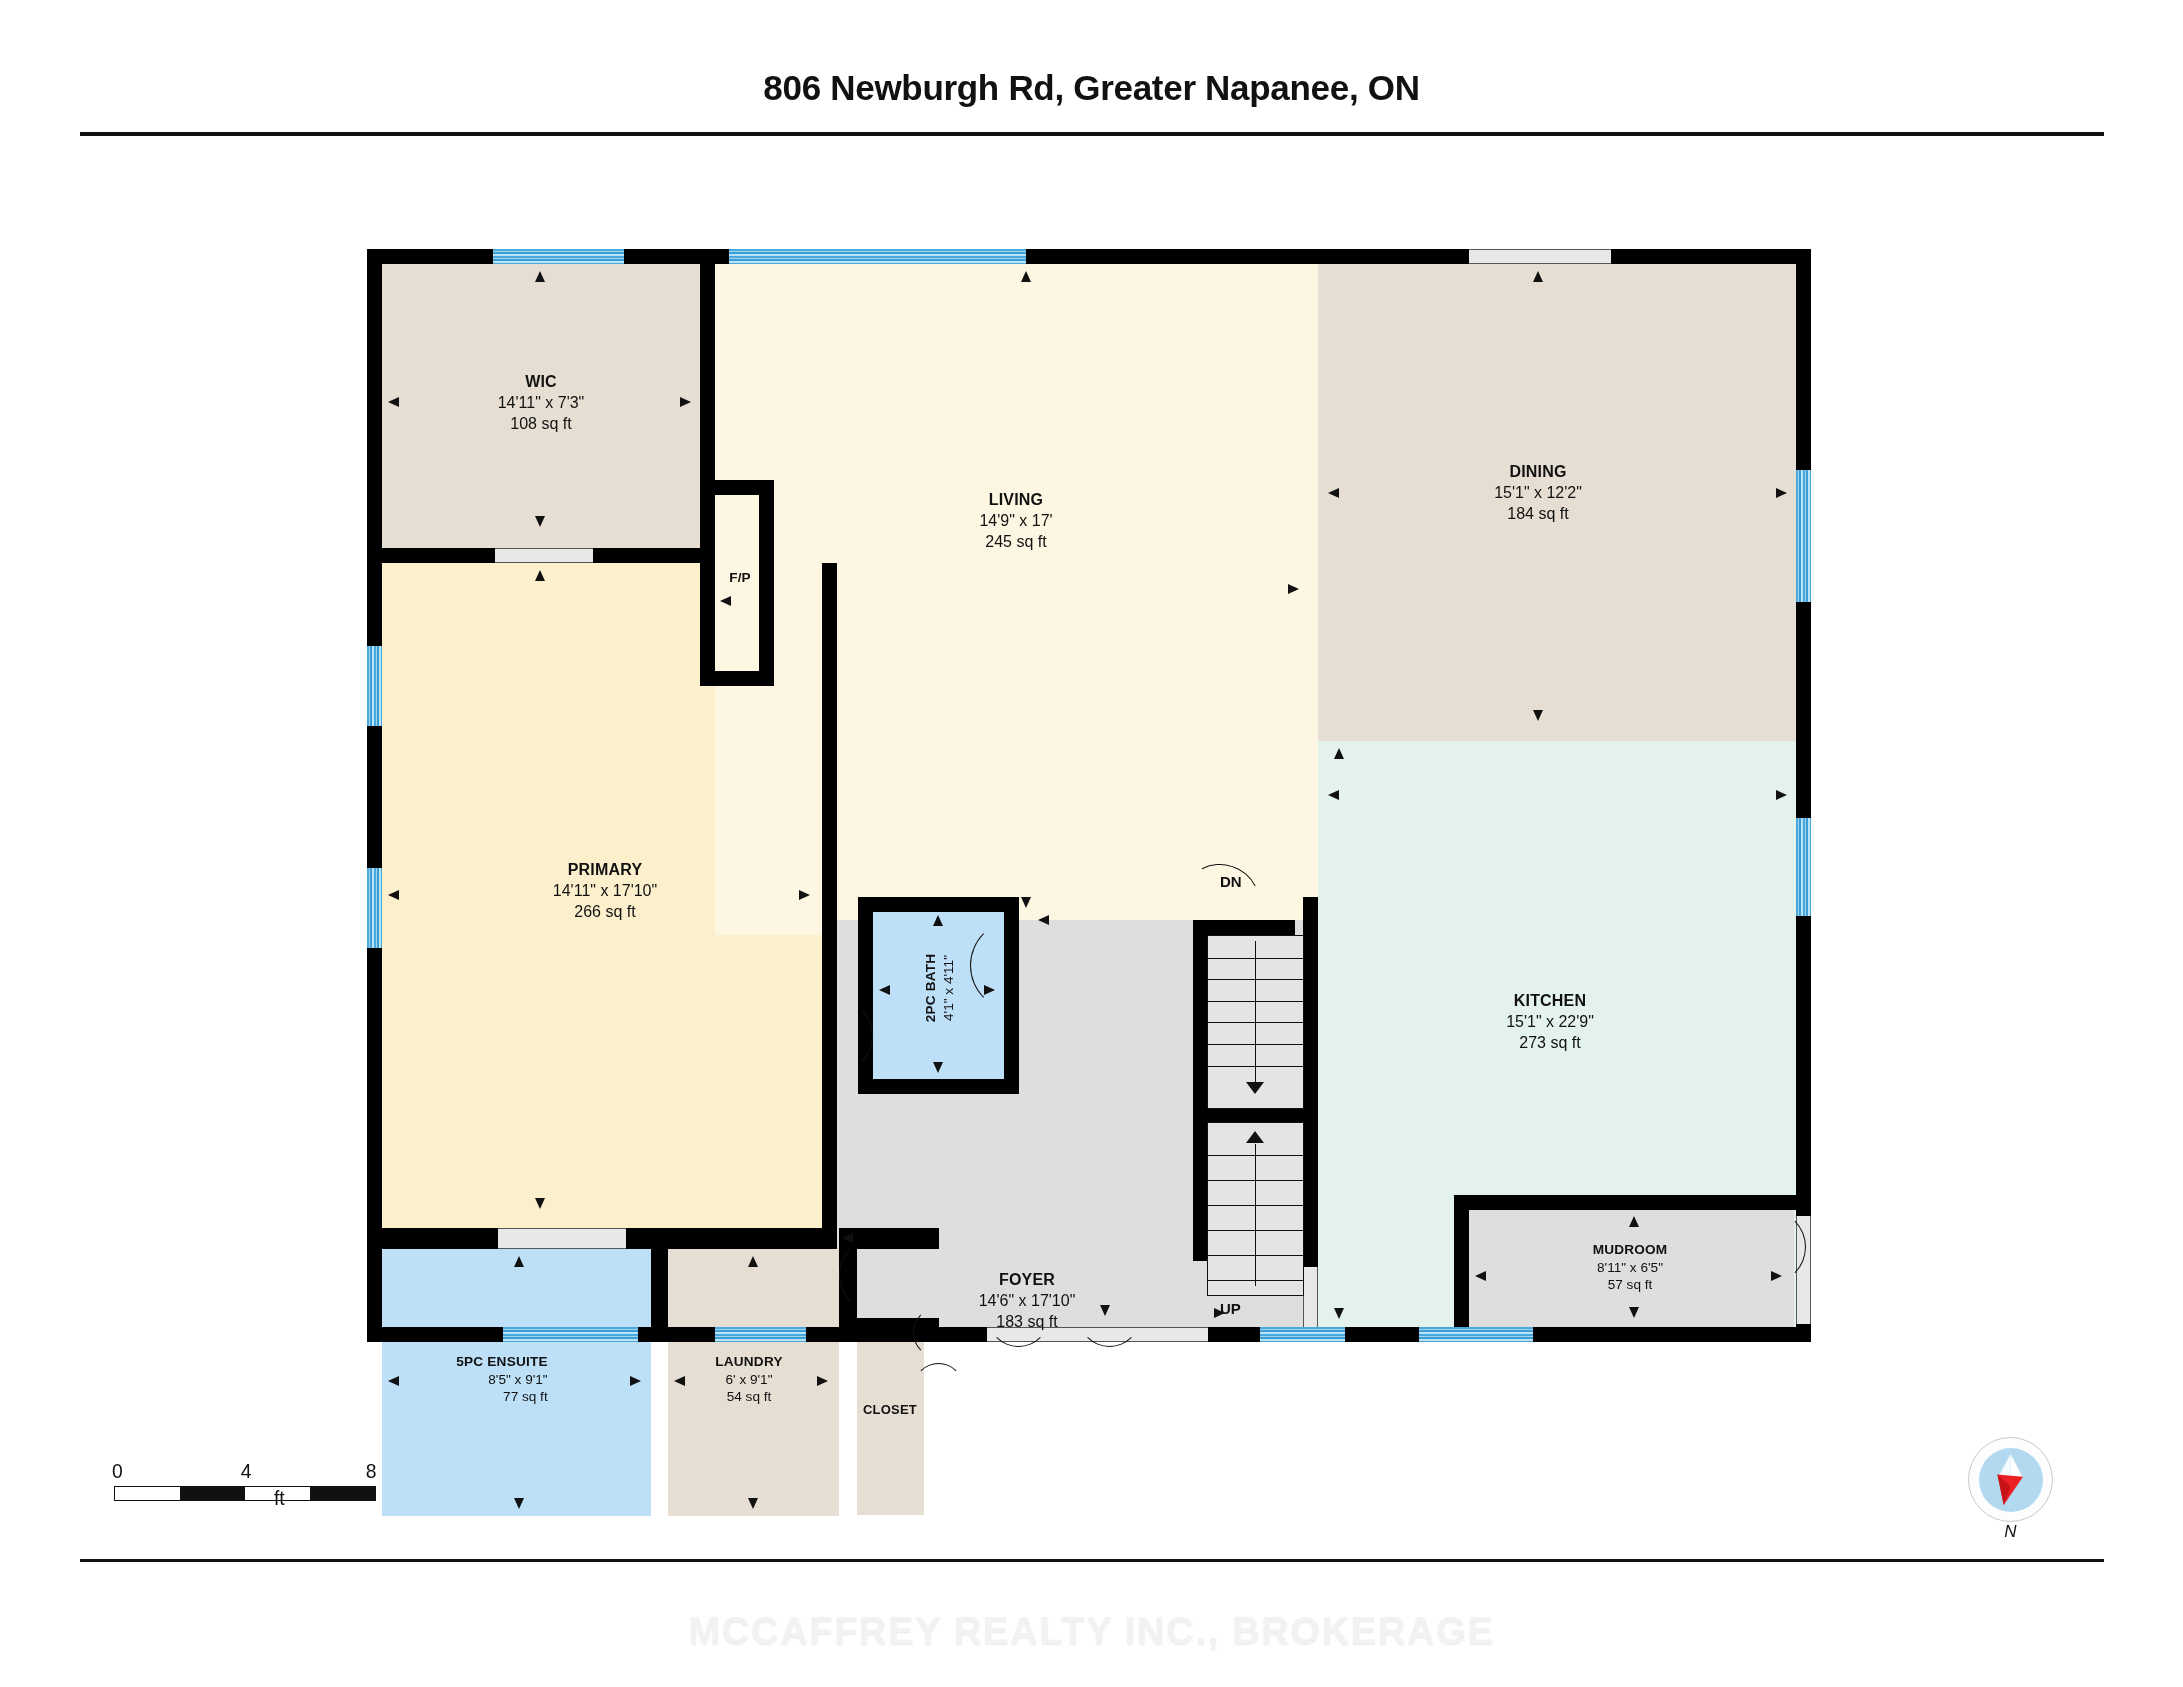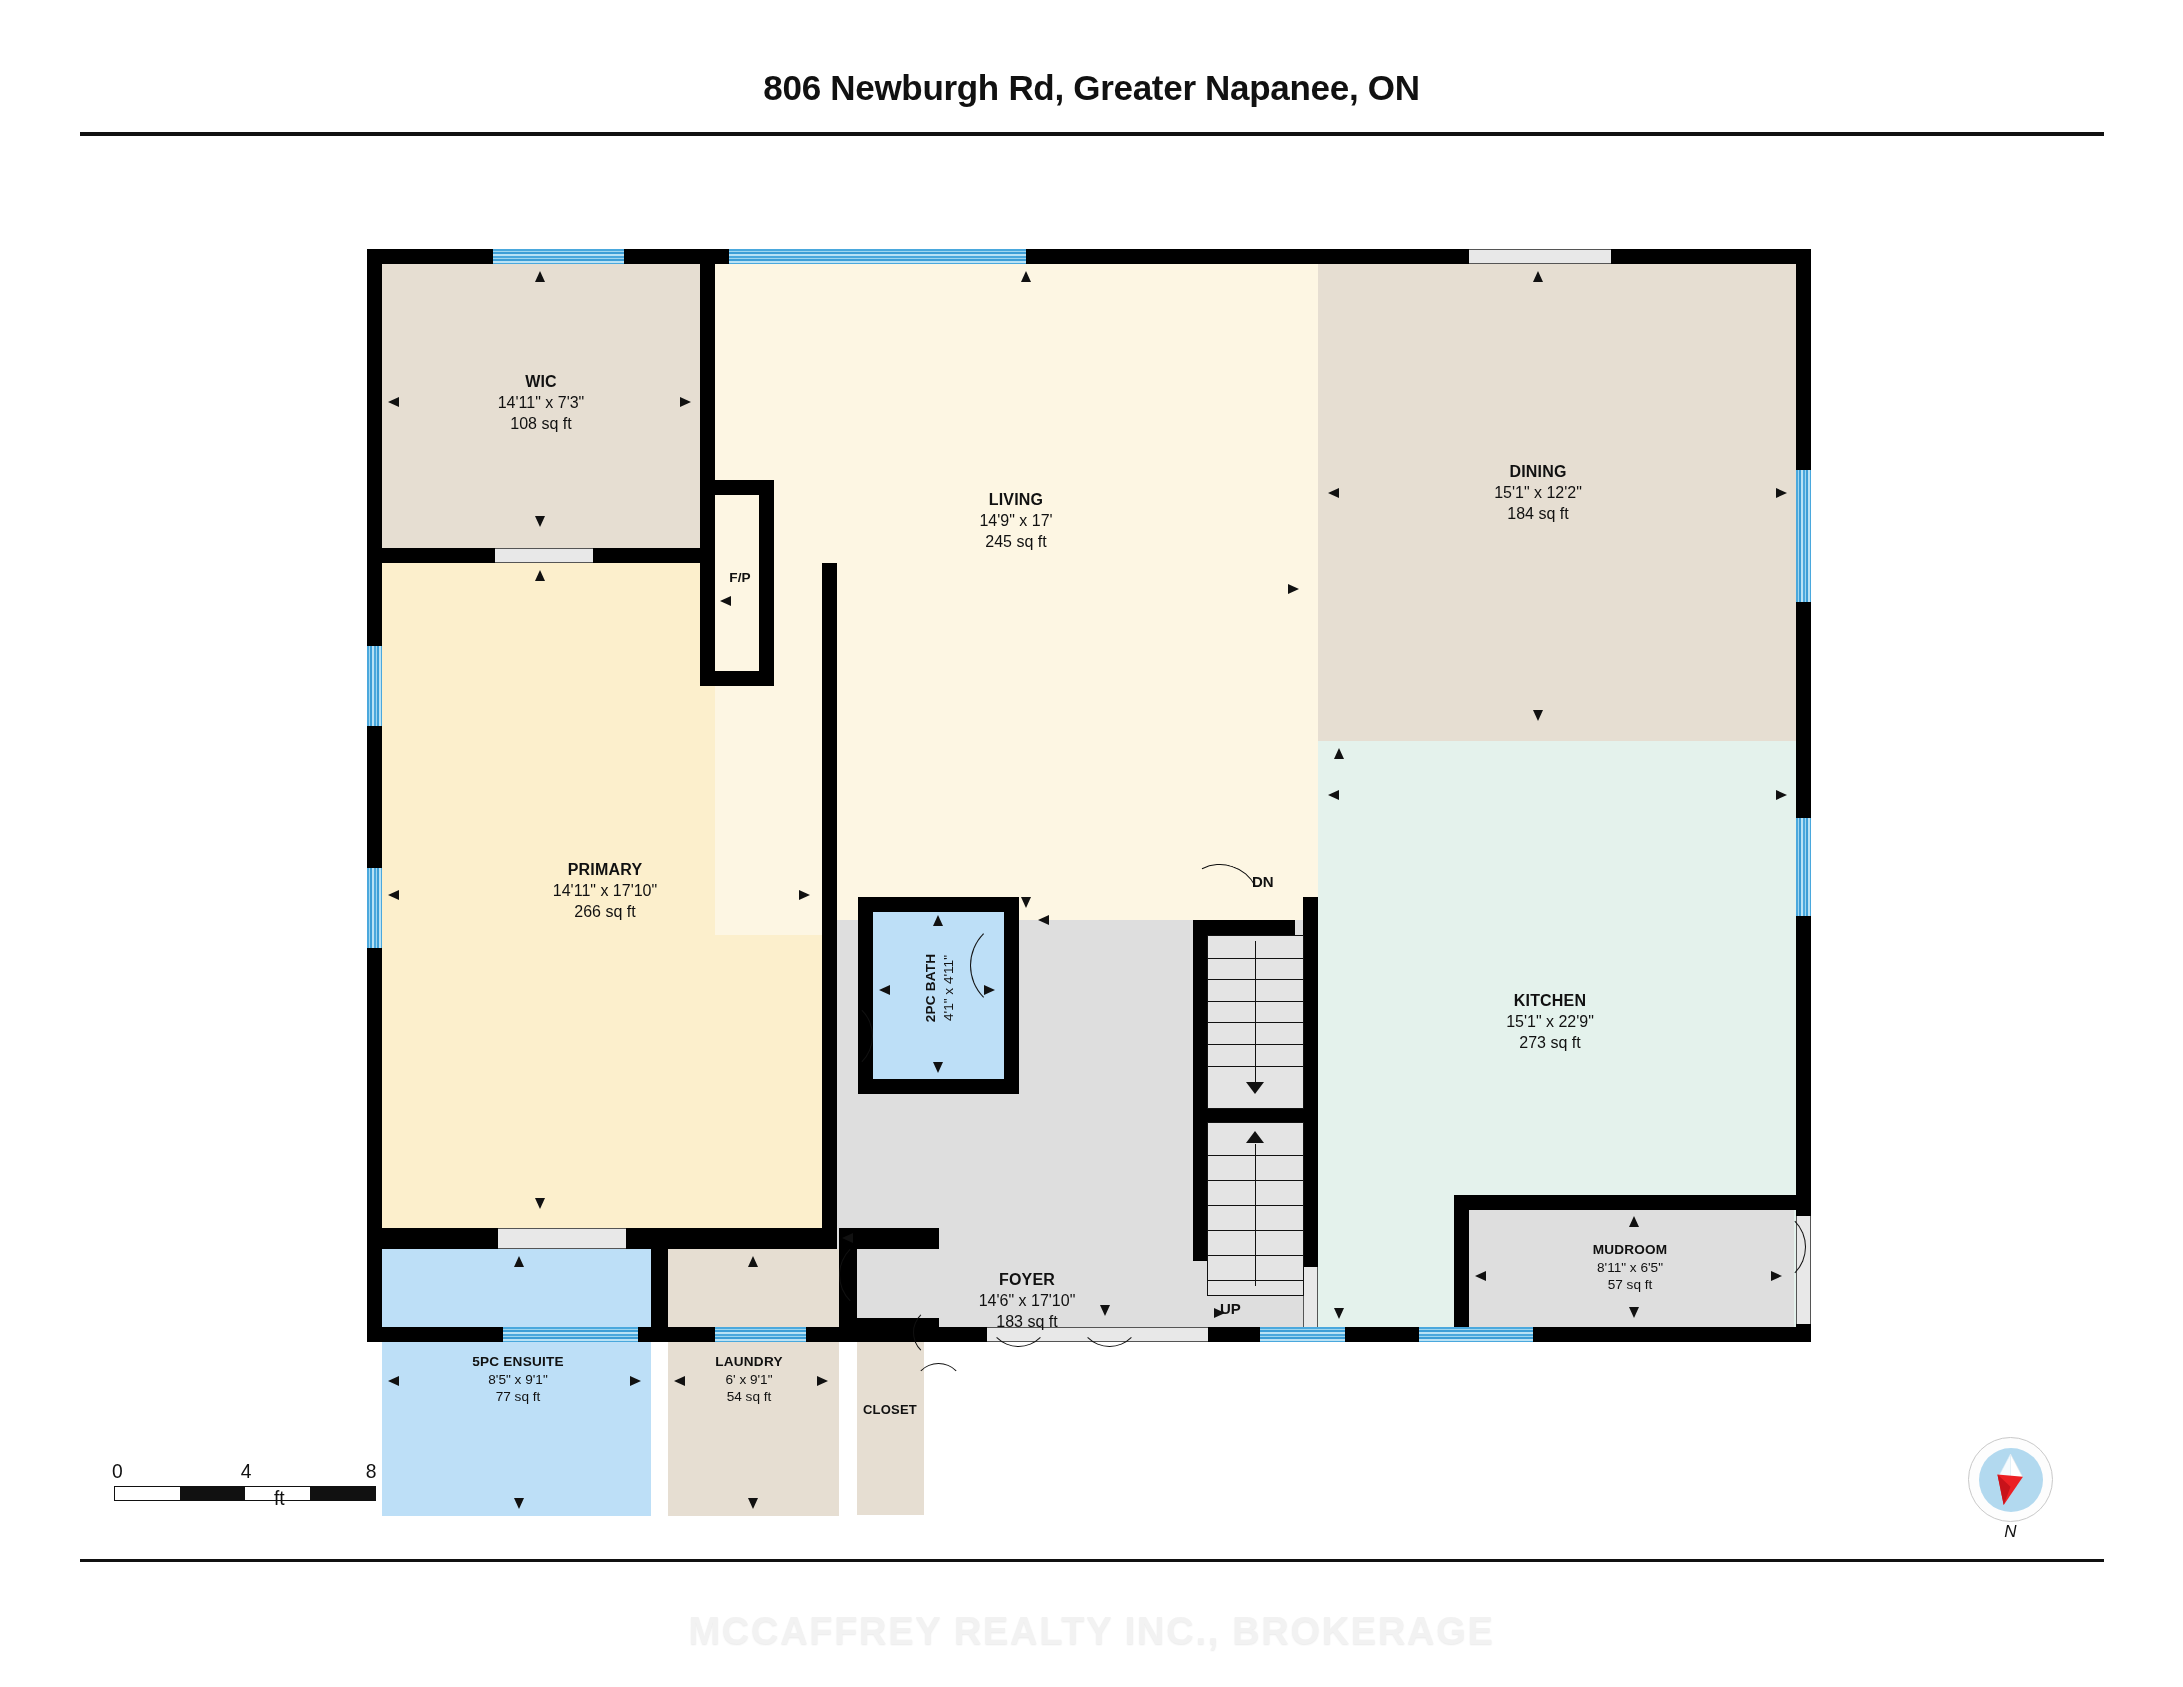--- a/index.html
+++ b/index.html
@@ -214,21 +214,21 @@
     <div class="stair" style="left:840px; top:686px; width:97px; height:174px;">
       <div class="tread" style="top:21.6px;"></div>
       <div class="tread" style="top:43px;"></div>
       <div class="tread" style="top:65px;"></div>
       <div class="tread" style="top:86px;"></div>
       <div class="tread" style="top:108px;"></div>
       <div class="tread" style="top:130px;"></div>
       <div class="stair-spine" style="left:47px; top:4.5px; height:143px;"></div>
       <div class="stair-arrow dn" style="left:38px; top:146px;"></div>
     </div>
-    <div class="stair-txt" style="left:853px; top:624px;margin-left:32px;">DN</div>
+    <div class="stair-txt" style="left:853px; top:624px;">DN</div>
 
     <div class="stair" style="left:840px; top:873px; width:97px; height:174px;">
       <div class="tread" style="top:32px;"></div>
       <div class="tread" style="top:57px;"></div>
       <div class="tread" style="top:82px;"></div>
       <div class="tread" style="top:107px;"></div>
       <div class="tread" style="top:132px;"></div>
       <div class="tread" style="top:157px;"></div>
       <div class="stair-spine" style="left:47px; top:20.5px; height:142px;"></div>
       <div class="stair-arrow up" style="left:38px; top:8px;"></div>
@@ -329,21 +329,21 @@
       <div class="nm">FOYER</div>
       <div>14'6" x 17'10"</div>
       <div>183 sq ft</div>
     </div>
 
     <div class="rm-label vert small" style="left:573px; top:739px;">
       <div class="nm">2PC BATH</div>
       <div>4'1" x 4'11"</div>
     </div>
 
-    <div class="rm-label small" style="left:151px; top:1131px;">
+    <div class="rm-label small" style="left:135px; top:1131px;text-align:right;">
       <div class="nm">5PC ENSUITE</div>
       <div>8'5" x 9'1"</div>
       <div>77 sq ft</div>
     </div>
 
     <div class="rm-label small" style="left:382px; top:1131px;">
       <div class="nm">LAUNDRY</div>
       <div>6' x 9'1"</div>
       <div>54 sq ft</div>
     </div>

